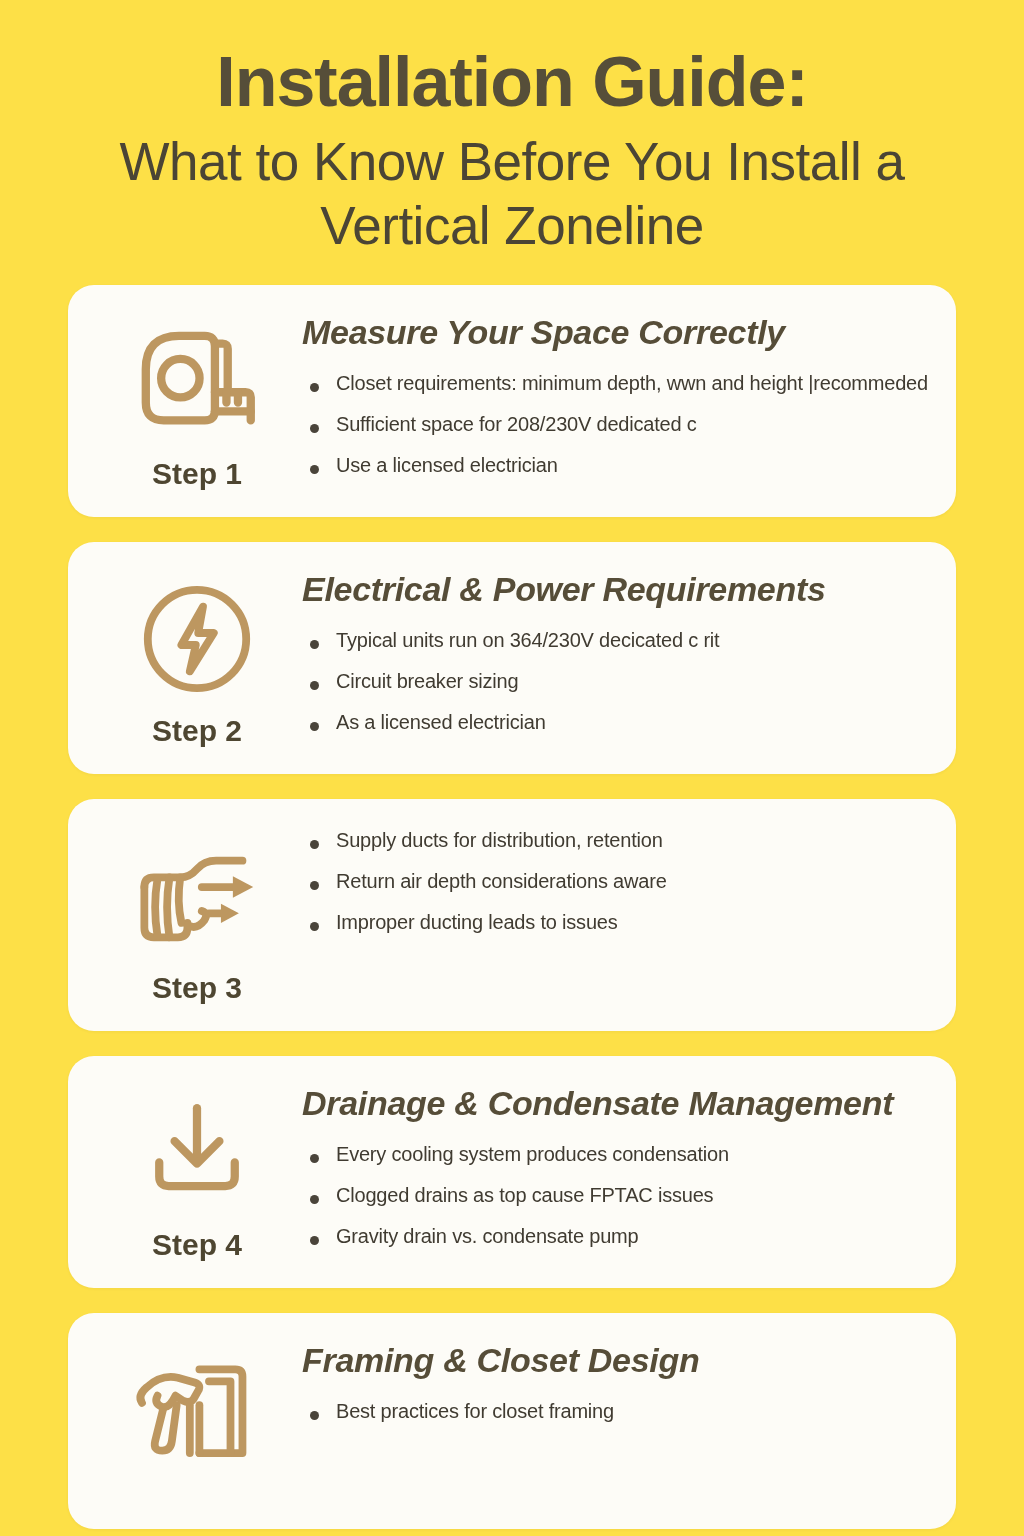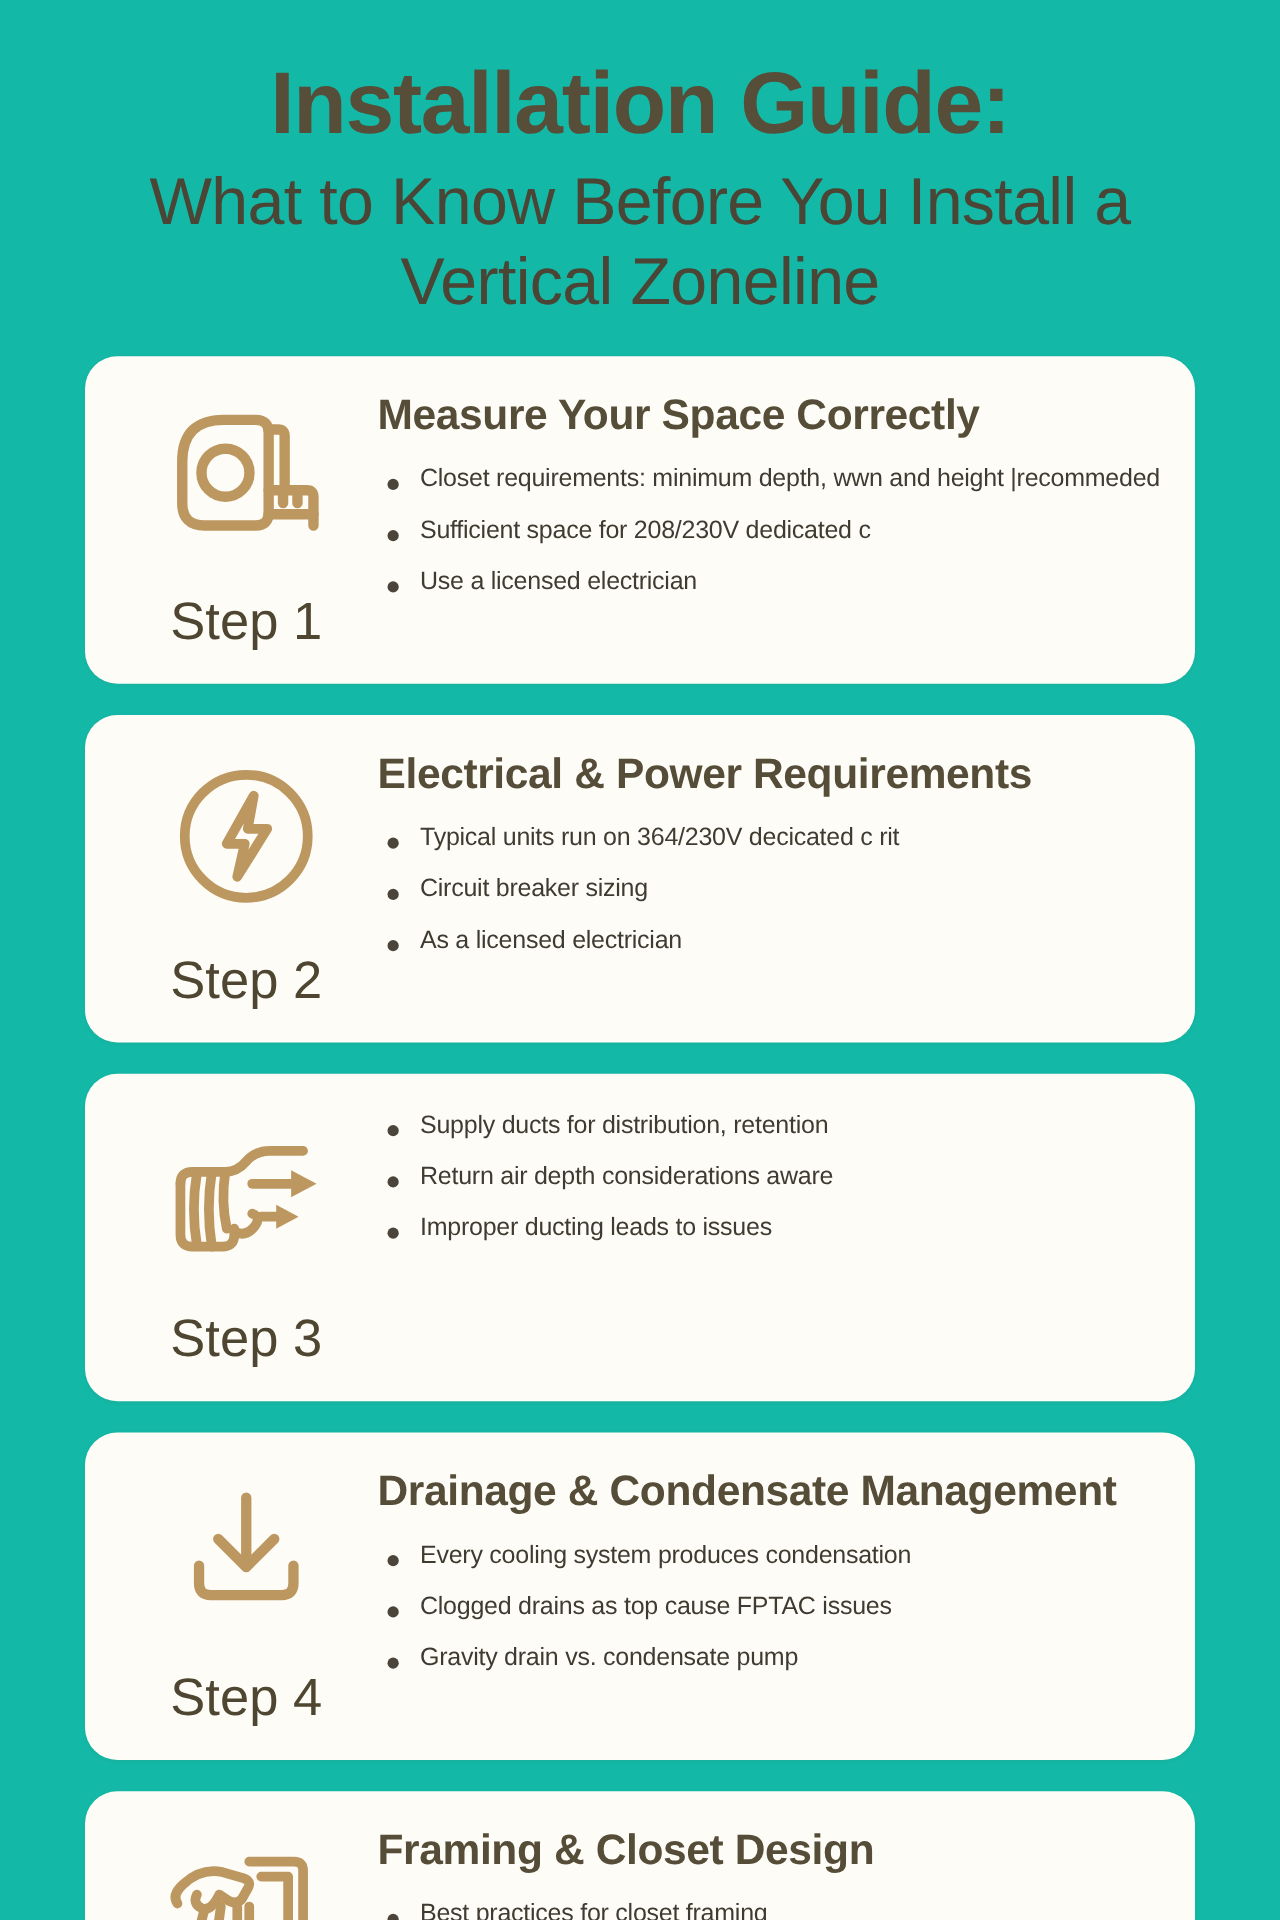--- a/index.html
+++ b/index.html
@@ -6,21 +6,21 @@
   html, body {
     width: 1024px;
     height: 1536px;
     overflow: hidden;
     background: #F7EEE1;
     font-family: "Liberation Sans", sans-serif;
   }
   .page {
     width: 1024px;
     height: 1536px;
-    background: #14b8a6;
+    background: #fde047;
     overflow: hidden;
   }
 
   
   .header {
     text-align: center;
     padding-top: 46px;
     padding-bottom: 26px;
   }
   .title {
@@ -66,37 +66,38 @@
     padding-top: 10px;
   }
   .icon {
     display: block;
     height: 122px;
     display: flex;
     align-items: center;
     justify-content: center;
   }
   .step-label {
-    margin-top: 30px;
-    font-size: 42px;
-    font-weight: 400;
+    margin-top: 14px;
+    font-size: 30px;
+    font-weight: 700;
     color: #4E4631;
   }
   .card-right {
     flex: 1;
     min-width: 0;
     padding-top: 2px;
   }
   .card-heading {
     font-size: 34px;
     font-weight: 700;
     color: #564D38;
     letter-spacing: -0.3px;
     white-space: nowrap;
     margin-bottom: 18px;
+    font-style: italic;
   }
   ul.bullets {
     list-style: none;
   }
   ul.bullets li {
     position: relative;
     padding-left: 34px;
     font-size: 20px;
     color: #403B31;
     line-height: 1.3;

